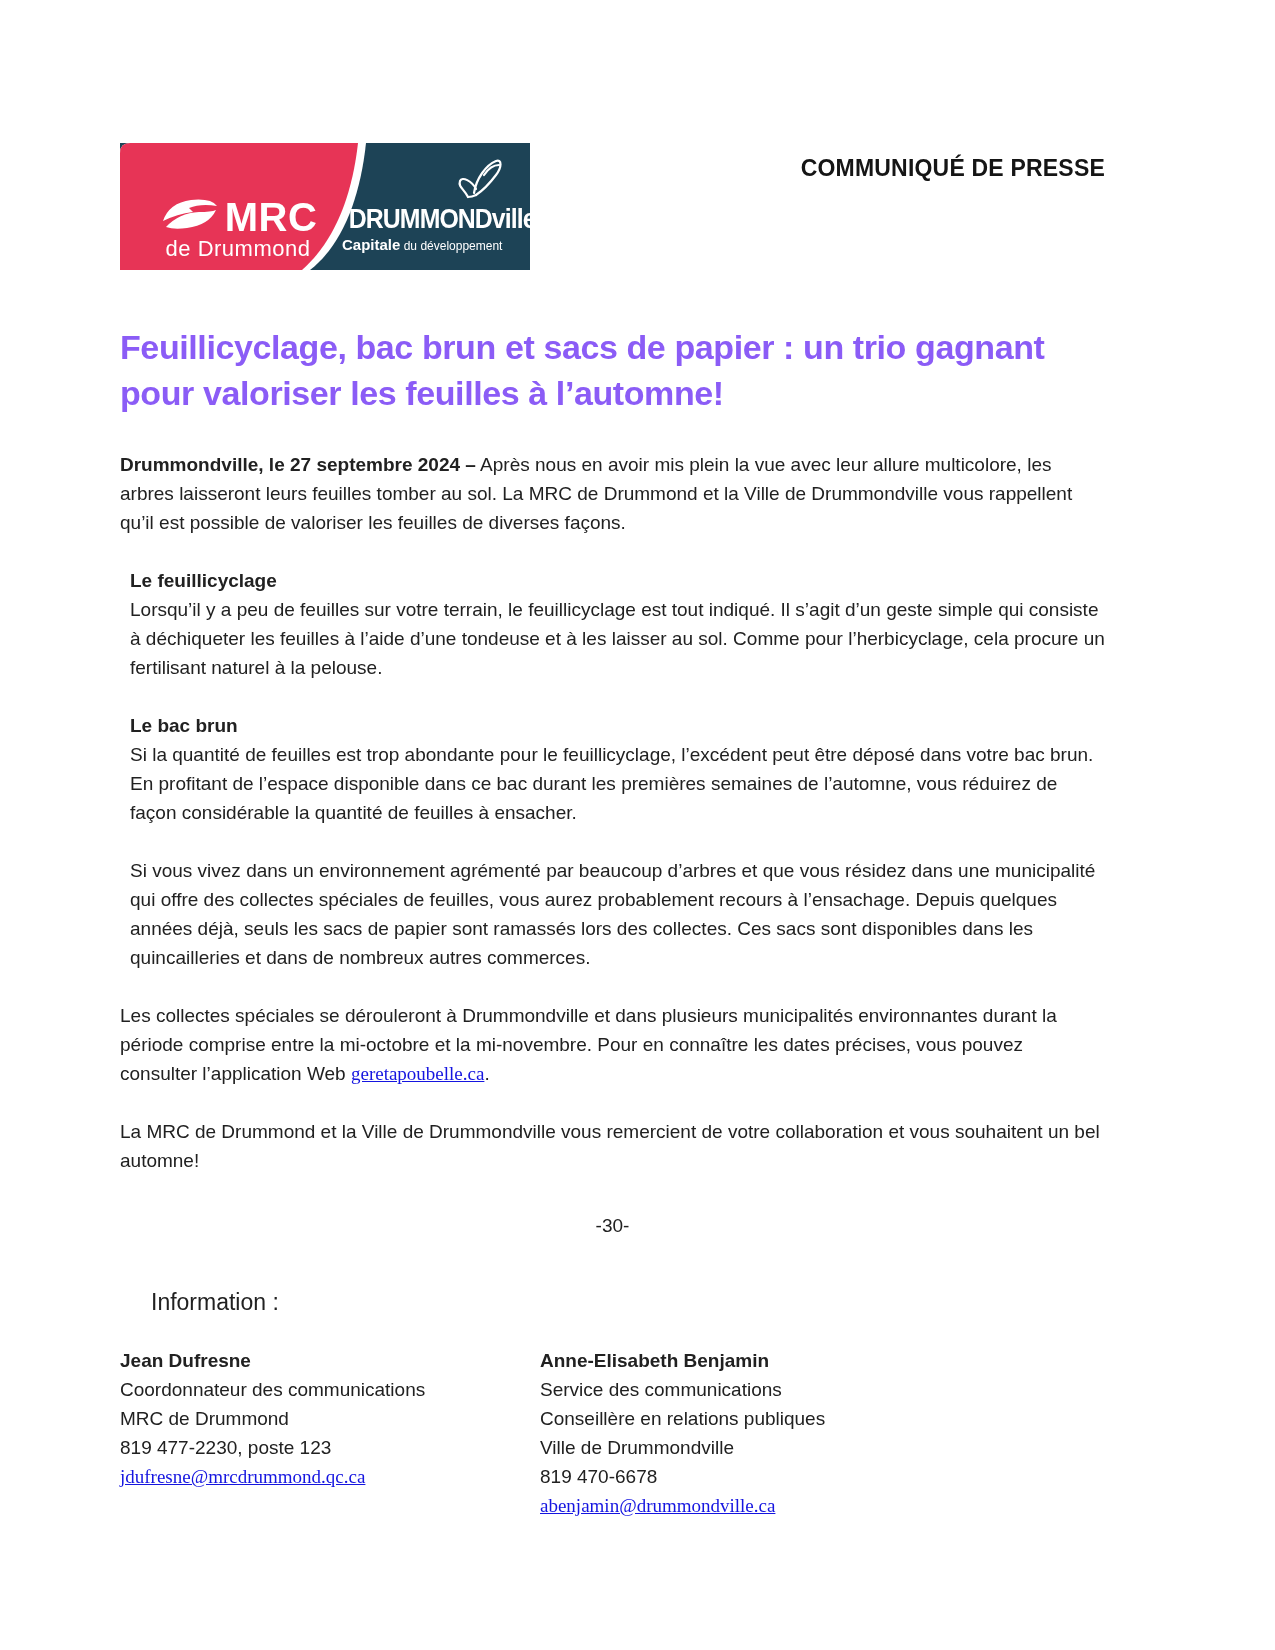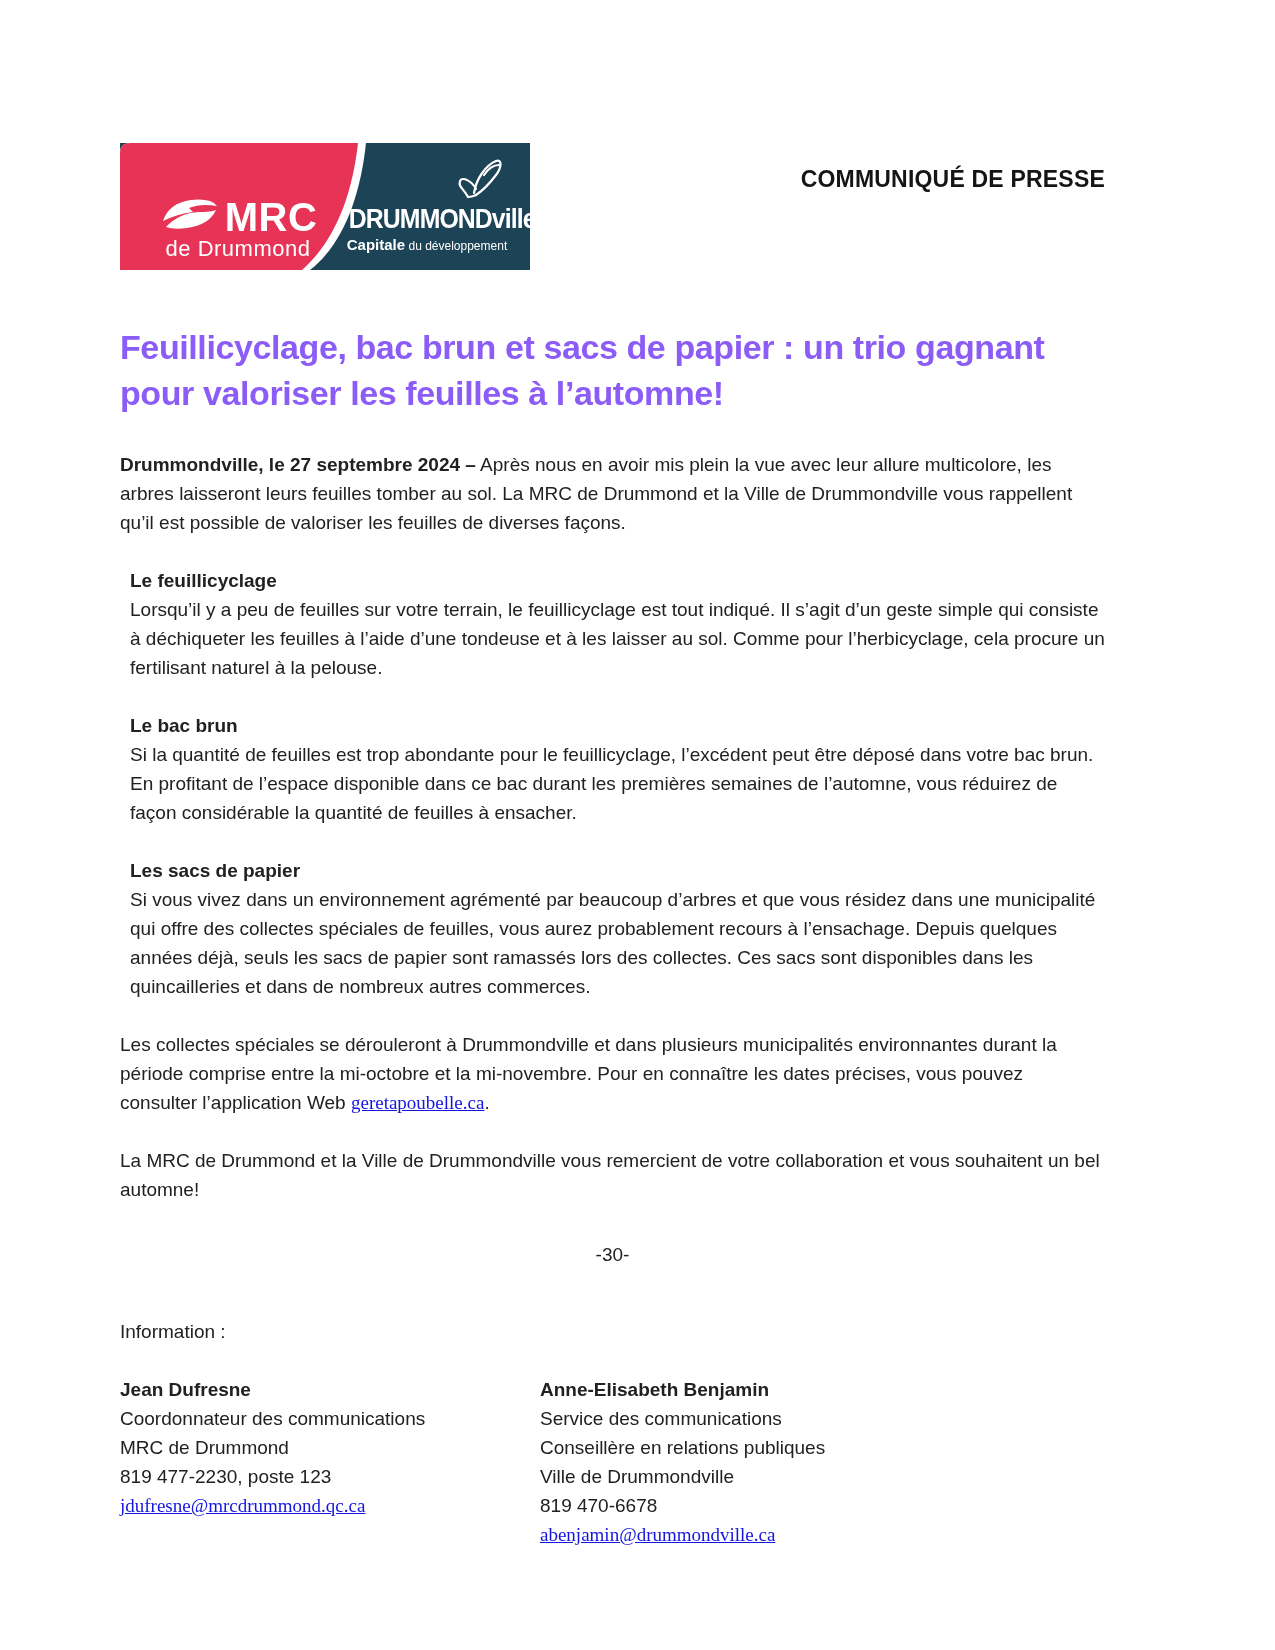--- a/index.html
+++ b/index.html
@@ -37,34 +37,34 @@
   .mrc-line1 { display: flex; align-items: center; justify-content: center; gap: 4px; }
   .mrc-word {
     font-size: 40px; font-weight: 700; letter-spacing: 0.5px; line-height: 40px;
   }
   .mrc-sub { font-size: 22px; line-height: 24px; margin-top: -2px; letter-spacing: 0.5px; }
   .dville-block {
     position: absolute;
     left: 222px; top: 10px;
     width: 170px;
     color: #ffffff;
-    text-align: center;
+    text-align: left;
   }
   .butterfly-wrap { height: 52px; display: flex; justify-content: flex-end; padding-right: 6px; }
   .dville-name {
     font-size: 27px; font-weight: 700; line-height: 28px;
     letter-spacing: -1px; transform: scaleX(0.92); transform-origin: center;
     white-space: nowrap;
   }
   .dville-tagline { margin-top: 3px; white-space: nowrap; }
   .tag-bold { font-size: 15px; font-weight: 700; }
   .tag-rest { font-size: 12px; font-weight: 400; }
   
   .press-block {
-    margin-top: 22px;
+    margin-top: 11px;
     text-align: right;
     font-weight: 700;
     font-size: 23px;
     line-height: 29px;
     color: #151515;
     letter-spacing: 0.2px;
   }
   
   .doc {
     margin: 54px 170px 0 120px;
@@ -78,21 +78,21 @@
     color: #8b5cf6;
     margin-bottom: 34px;
   }
   .para { font-size: 19px; line-height: 29px; margin-bottom: 29px; }
   .para:last-child { margin-bottom: 0; }
   .lead-bold { font-weight: 700; }
   .sec-heading { font-size: 19px; line-height: 29px; font-weight: 700; }
   .sec-block { margin-bottom: 29px; margin-left: 10px; }
   a.doc-link { color: #1515e0; text-decoration: underline; font-family: Liberation Serif, serif; }
   .end-mark { text-align: center; font-size: 19px; line-height: 29px; margin: 36px 0 0 0; }
-  .info-label { font-size: 19px; line-height: 29px; margin-top: 48px; }
+  .info-label { font-size: 23px; line-height: 29px; margin-top: 48px; margin-left: 31px; }
   .contacts {
     display: flex;
     margin-top: 29px;
   }
   .contact-col { width: 420px; font-size: 19px; line-height: 29px; }
   .contact-name { font-weight: 700; }
 </style>
 </head>
 <body>
 
@@ -156,21 +156,20 @@
       <div class="sec-heading">Le feuillicyclage</div>
       <p class="para" style="margin-bottom:0">Lorsqu’il y a peu de feuilles sur votre terrain, le feuillicyclage est tout indiqué. Il s’agit d’un geste simple qui consiste à déchiqueter les feuilles à l’aide d’une tondeuse et à les laisser au sol. Comme pour l’herbicyclage, cela procure un fertilisant naturel à la pelouse.</p>
     </div>
 
     <div class="sec-block">
       <div class="sec-heading">Le bac brun</div>
       <p class="para" style="margin-bottom:0">Si la quantité de feuilles est trop abondante pour le feuillicyclage, l’excédent peut être déposé dans votre bac brun. En profitant de l’espace disponible dans ce bac durant les premières semaines de l’automne, vous réduirez de façon considérable la quantité de feuilles à ensacher.</p>
     </div>
 
     <div class="sec-block">
-      <div class="sec-heading">Les sacs de papier</div>
       <p class="para" style="margin-bottom:0">Si vous vivez dans un environnement agrémenté par beaucoup d’arbres et que vous résidez dans une municipalité qui offre des collectes spéciales de feuilles, vous aurez probablement recours à l’ensachage. Depuis quelques années déjà, seuls les sacs de papier sont ramassés lors des collectes. Ces sacs sont disponibles dans les quincailleries et dans de nombreux autres commerces.</p>
     </div>
 
     <p class="para"><span>Les collectes spéciales se dérouleront à Drummondville et dans plusieurs municipalités environnantes durant la période comprise entre la mi-octobre et la mi-novembre. Pour en connaître les dates précises, vous pouvez consulter l’application Web </span><a href="#" class="doc-link">geretapoubelle.ca</a><span>.</span></p>
 
     <p class="para">La MRC de Drummond et la Ville de Drummondville vous remercient de votre collaboration et vous souhaitent un bel automne!</p>
 
     <div class="end-mark">-30-</div>
 
     <div class="info-label">Information :</div>

